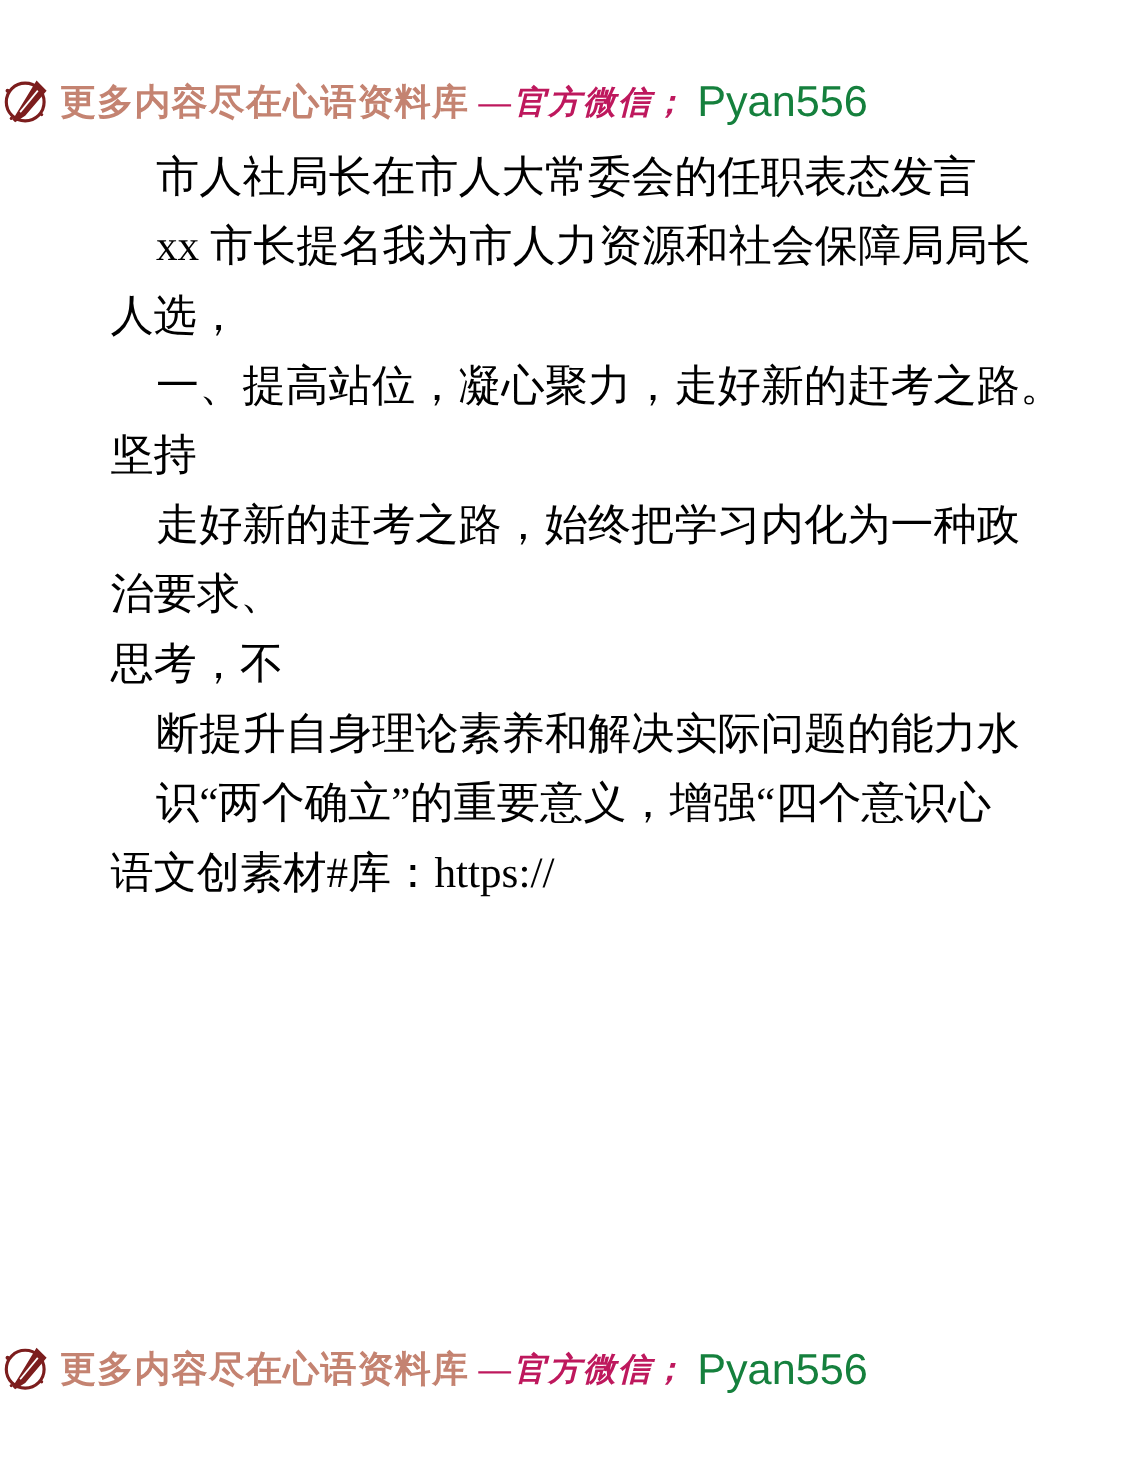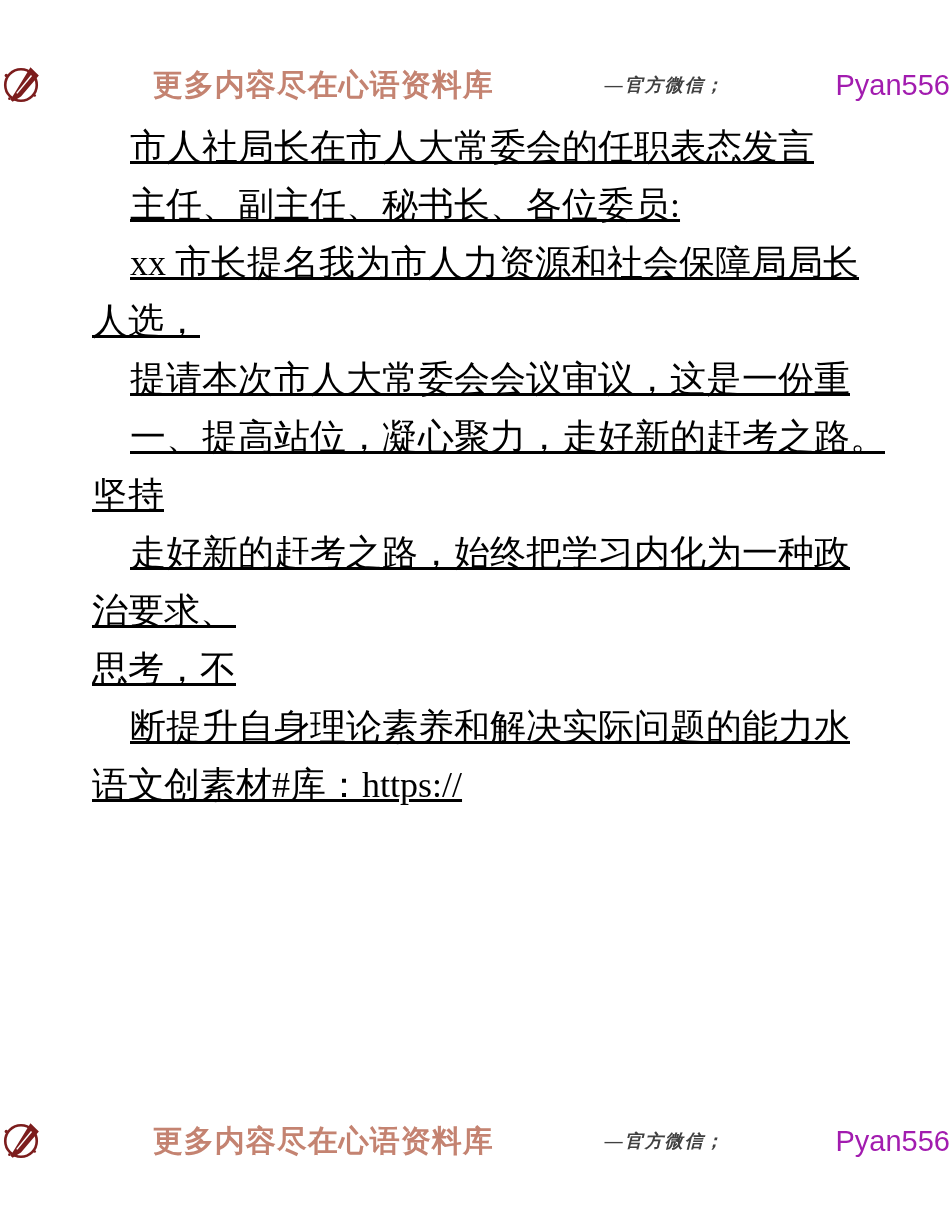--- a/index.html
+++ b/index.html
@@ -14,61 +14,60 @@
     background: #ffffff;
     overflow: hidden;
     font-family: "Liberation Serif", serif;
   }
   .watermark {
     position: absolute;
     left: 0;
     right: 0;
     display: flex;
     align-items: center;
-    justify-content: space-between;
+    justify-content: flex-start;
     gap: 8px;
     white-space: nowrap;
   }
   .watermark.header { top: 64px; }
   .watermark.footer { top: 1120px; }
   .wm-logo {
     width: 42px;
     height: 42px;
     flex: 0 0 auto;
     display: block;
   }
   .wm-brand {
     color: #c48371;
     font-size: 30px;
     letter-spacing: 1px;
     font-weight: bold;
   }
   .wm-sep {
-    color: #404040;
-    font-size: 18px;
+    color: #be185d;
+    font-size: 27px;
     font-style: italic;
     letter-spacing: 2px;
     font-weight: bold;
   }
   .wm-id {
-    color: #a21caf;
-    font-size: 29px;
+    color: #15803d;
+    font-size: 36px;
     font-family: "Liberation Sans", sans-serif;
   }
   .doc {
     position: absolute;
     top: 112px;
     left: 0;
     width: 940px;
     padding: 6px 55px 0 92px;
     box-sizing: border-box;
     font-size: 36px;
     line-height: 58px;
     color: #000000;
-    text-decoration: underline;
   }
   .doc .line {
     white-space: nowrap;
     overflow: hidden;
   }
   .doc .line.indent {
     text-indent: 38px;
   }
 </style>
 </head>
@@ -85,30 +84,29 @@
       <circle cx="9" cy="33" r="1.3" fill="#7c1d1d"></circle>
       <circle cx="33" cy="30" r="1.3" fill="#7c1d1d"></circle>
     </svg>
     <span class="wm-brand">更多内容尽在心语资料库</span>
       <span class="wm-sep">—官方微信；</span>
       <span class="wm-id">Pyan556</span>
   </div>
 
   <div class="doc">
       <div class="line indent">市人社局长在市人大常委会的任职表态发言</div>
-      <div class="line indent">主任、副主任、秘书长、各位委员:</div>
       <div class="line indent">xx 市长提名我为市人力资源和社会保障局局长</div>
       <div class="line">人选，</div>
-      <div class="line indent">提请本次市人大常委会会议审议，这是一份重</div>
       <div class="line indent">一、提高站位，凝心聚力，走好新的赶考之路。</div>
       <div class="line">坚持</div>
       <div class="line indent">走好新的赶考之路，始终把学习内化为一种政</div>
       <div class="line">治要求、</div>
       <div class="line">思考，不</div>
       <div class="line indent">断提升自身理论素养和解决实际问题的能力水</div>
+      <div class="line indent">识“两个确立”的重要意义，增强“四个意识心</div>
       <div class="line">语文创素材#库：https://</div>
     </div>
 
   <div class="watermark footer">
     <svg class="wm-logo" viewBox="0 0 40 40" aria-hidden="true">
       <circle cx="20" cy="20" r="15" fill="none" stroke="#7c1d1d" stroke-width="2.5"></circle>
       <path d="M29 3 L37 11 L20 31 L12 36 L10 34 L15 26 Z" fill="#7c1d1d"></path>
       <path d="M16 28 L30 11" stroke="#ffffff" stroke-width="1.4" fill="none"></path>
       <circle cx="6" cy="11" r="1.6" fill="#7c1d1d"></circle>
       <circle cx="9" cy="33" r="1.3" fill="#7c1d1d"></circle>

